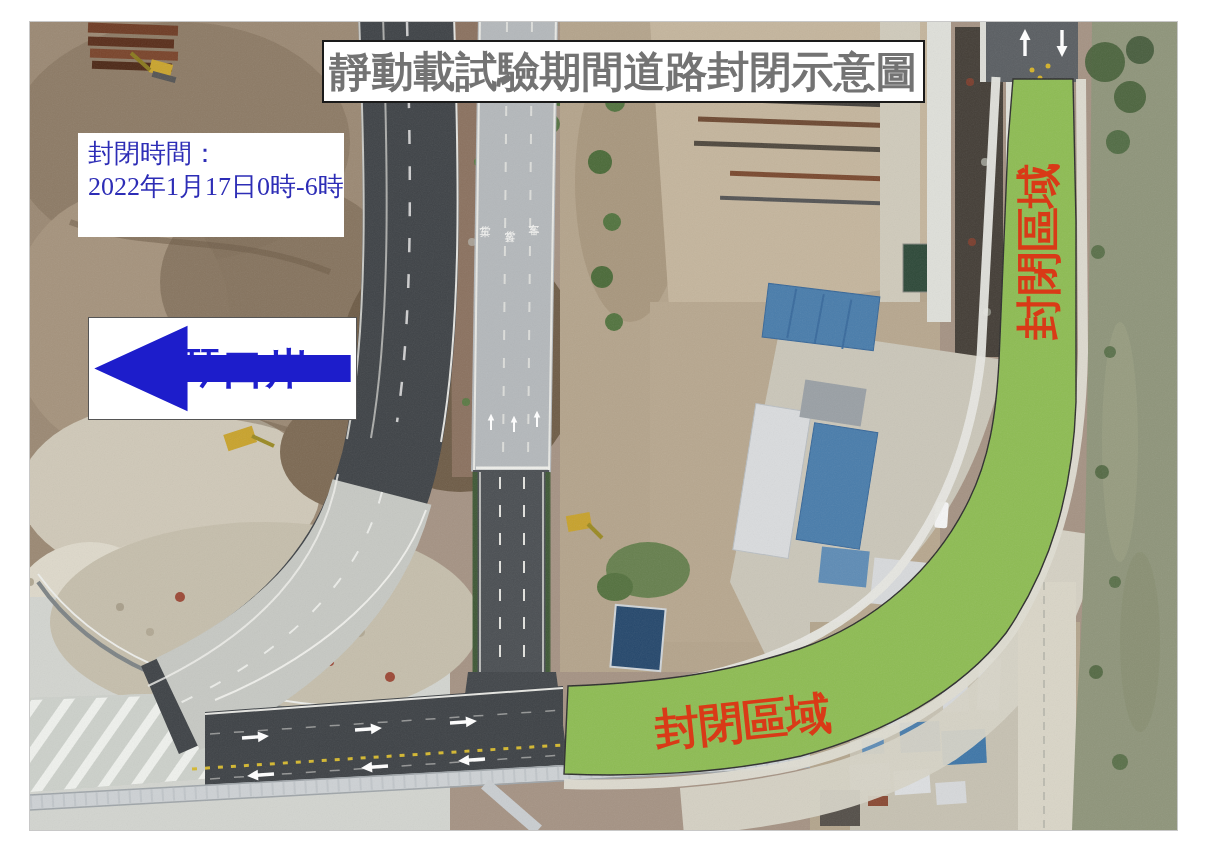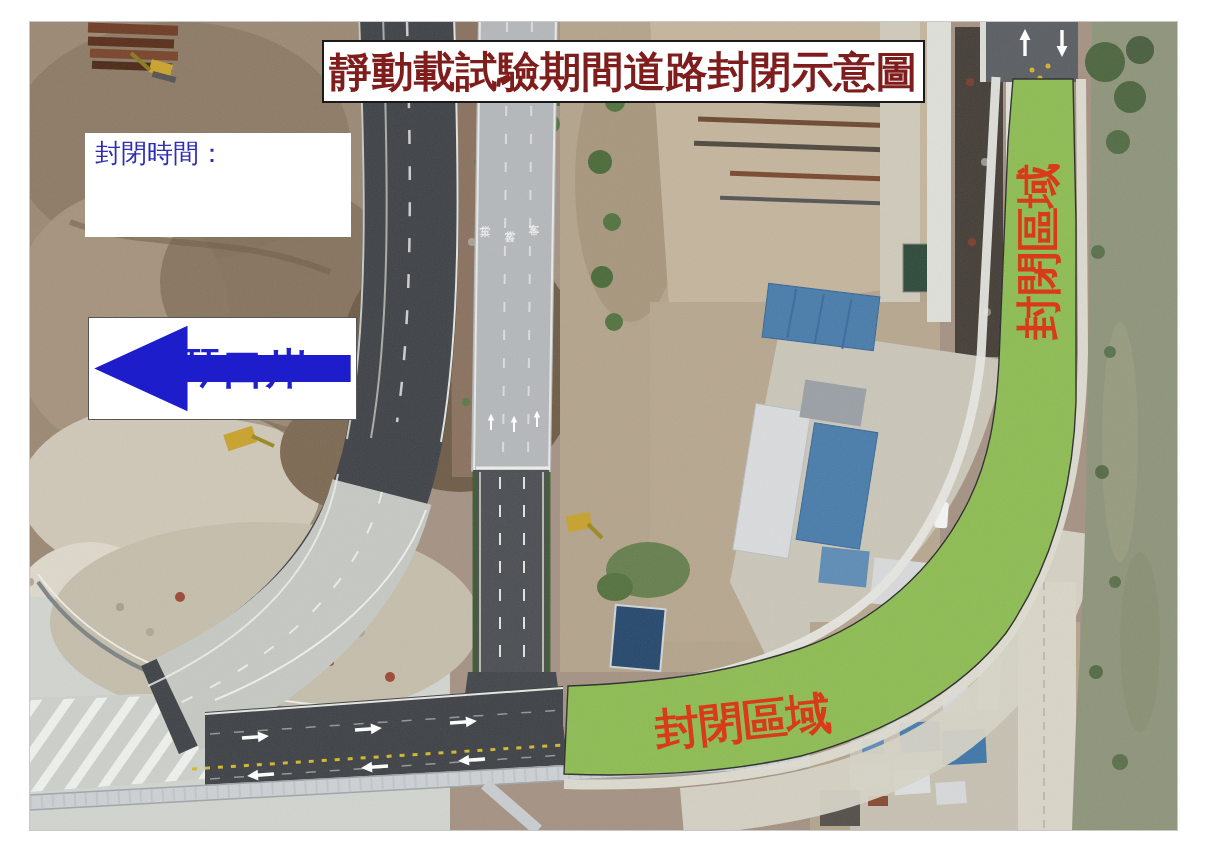--- a/index.html
+++ b/index.html
@@ -2,22 +2,22 @@
 <html><head>
 <meta charset="utf-8">
 <style>
   html,body{margin:0;padding:0;background:#ffffff;width:1205px;height:852px;overflow:hidden;}
   body{font-family:"Liberation Serif", serif;}
   .photo{position:absolute;left:30px;top:22px;width:1147px;height:808px;background:#a59384;outline:1px solid #c8c8c8;}
   .photo svg{position:absolute;left:0;top:0;width:100%;height:100%;display:block;}
   .box{position:absolute;background:#ffffff;box-sizing:border-box;}
   .title-box{left:292px;top:18px;width:603px;height:63px;border:2px solid #1a1a1a;
     display:flex;align-items:center;justify-content:center;}
-  .title-box span{color:#7f1d1d;font-size:42px;font-weight:600;white-space:nowrap;letter-spacing:0px;}
-  .time-box{left:55px;top:111px;width:266px;height:104px;padding:4px 0 0 10px;}
+  .title-box span{color:#737373;font-size:42px;font-weight:600;white-space:nowrap;letter-spacing:0px;}
+  .time-box{left:48px;top:111px;width:266px;height:104px;padding:4px 0 0 10px;}
   .time-box div{color:#2d2db6;font-size:26px;line-height:33px;white-space:nowrap;}
   .port-box{left:58px;top:295px;width:269px;height:103px;border:1px solid #555;
     display:flex;align-items:center;justify-content:center;gap:11px;}
   .port-box span{color:#1f1fcc;font-size:42px;font-weight:600;white-space:nowrap;letter-spacing:1px;}
   .zone-label{position:absolute;color:#d93a17;font-weight:700;font-size:45px;white-space:nowrap;
     text-align:center;letter-spacing:-1px;}
   .zone-label-bottom{left:620px;top:672px;width:185px;height:56px;line-height:56px;transform:rotate(-6deg);}
   .zone-label-right{left:920px;top:206px;width:178px;height:48px;line-height:48px;
     transform:rotate(-90deg);transform-origin:center;}
 </style>
@@ -298,20 +298,21 @@
 
   <rect width="1147" height="808" filter="url(#grain)" opacity="0.09"></rect>
 </svg>
 
   <div class="box title-box">
     <span>靜動載試驗期間道路封閉示意圖</span>
   </div>
 
   <div class="box time-box">
     <div>封閉時間：</div>
+    <div>2022年1月17日0時-6時</div>
   </div>
 
   <div class="box port-box">
     <svg width="66" height="26" viewBox="0 0 66 26">
       <polygon points="0,13 24,2 24,9.5 66,9.5 66,16.5 24,16.5 24,24" fill="#1d1dcb"></polygon>
     </svg>
     <span>橫琴口岸</span>
   </div>
 
   <div class="zone-label zone-label-bottom">封閉區域</div>

